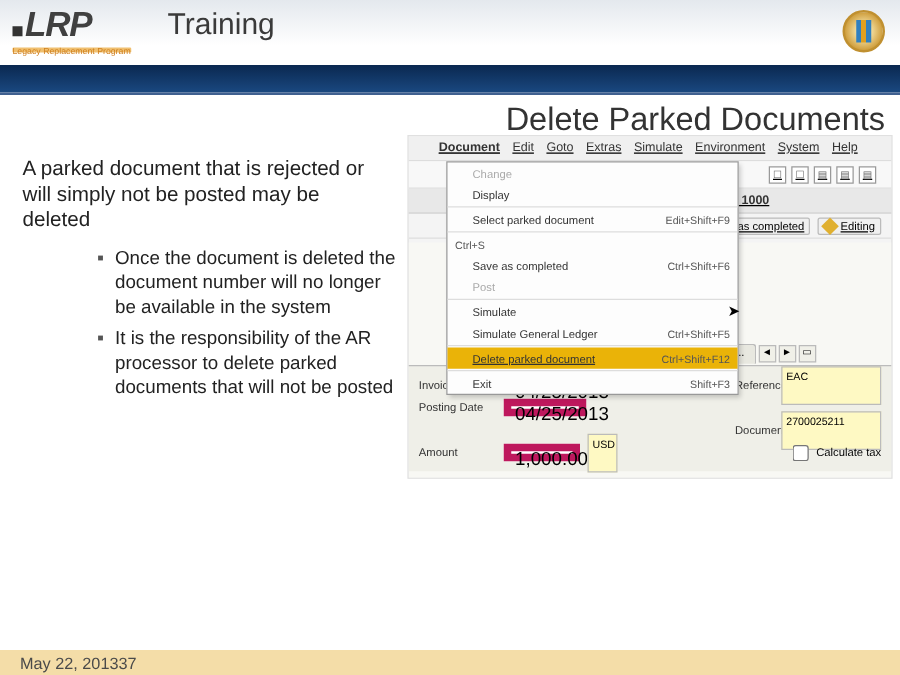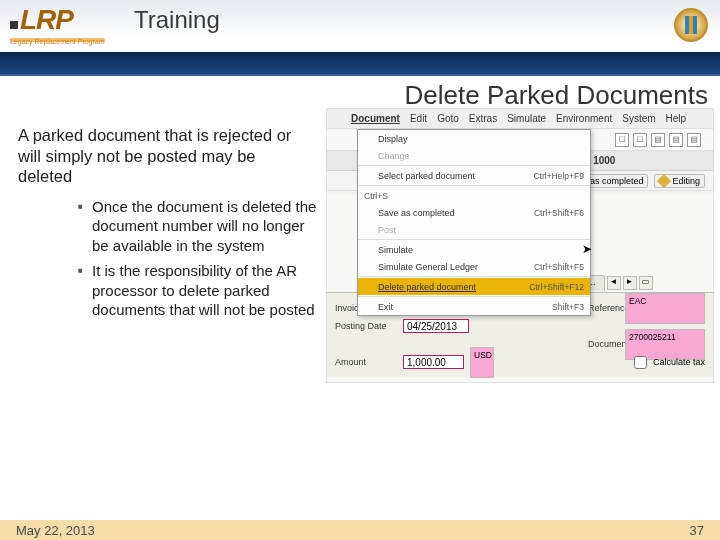--- a/index.html
+++ b/index.html
@@ -1,38 +1,38 @@
 <!DOCTYPE html>
 <html><head>
 <meta charset="utf-8">
 <style>
   * { box-sizing: border-box; margin: 0; padding: 0; }
   body { width: 720px; height: 540px; font-family: Arial, sans-serif; background: #fff; position: relative; overflow: hidden; }
   
   .header { position: relative; height: 52px; }
   .header-bg { position: absolute; top: 0; left: 0; right: 0; height: 52px; background: linear-gradient(to bottom, #4a6a8a 0%, #fff 70%); opacity: 0.15; }
   .logo-block { position: absolute; left: 10px; top: 4px; }
-  .logo-text { font-size: 28px; font-weight: bold; color: #a16207; letter-spacing: -1px; font-style: italic; }
+  .logo-text { font-size: 28px; font-weight: bold; color: #404040; letter-spacing: -1px; font-style: italic; }
   .logo-sq { display: inline-block; width: 8px; height: 8px; background: #333; margin-right: 2px; }
   .logo-sub { font-size: 7px; color: #d08020; margin-top: -4px; }
   .logo-sub-bar { width: 95px; height: 4px; background: #f0c070; margin-top: 2px; border-radius: 1px; }
   .training { position: absolute; left: 134px; top: 6px; font-size: 24px; color: #3a3a3a; }
   .seal { position: absolute; right: 12px; top: 8px; width: 34px; height: 34px; border-radius: 50%; border: 2px solid #c09030; background: radial-gradient(circle, #f8e8b0 20%, #d0a040 70%); }
   .seal-inner { position: absolute; top: 50%; left: 50%; transform: translate(-50%,-50%); width: 12px; height: 18px; background: linear-gradient(90deg, #3080c0 33%, #e0a020 33%, #e0a020 66%, #3080c0 66%); }
   
   .blue-stripe { height: 24px; background: linear-gradient(to bottom, #0a2850, #1a4880); border-bottom: 2px solid #406090; }
   .slide-title { text-align: right; padding: 4px 12px 0 0; font-size: 26px; color: #333; }
   
   .content { position: relative; padding: 14px 12px 0 18px; }
   .intro { font-size: 16.5px; color: #222; width: 290px; line-height: 1.25; }
   .bullets { margin-top: 10px; margin-left: 60px; width: 240px; }
   .bullet { display: flex; font-size: 15px; line-height: 1.3; margin-bottom: 6px; color: #222; }
   .bullet-marker { min-width: 14px; font-size: 8px; padding-top: 5px; color: #555; }
   
-  .screenshot { position: absolute; top: 108px; right: 6px; width: 388px; height: 275px; background: #f4f4f4; border: 1px solid #e0e0e0; }
+  .screenshot { position: absolute; top: 108px; right: 6px; width: 388px; height: 275px; background: #f4f4f4; border: 1px solid #e0e0e0; text-decoration: underline; }
   .sap-menubar { height: 20px; background: #f0f0f0; display: flex; align-items: center; padding-left: 24px; font-size: 10px; color: #333; gap: 10px; border-bottom: 1px solid #ddd; }
   .sap-menubar .open { font-weight: bold; text-decoration: underline; }
   .sap-toolbar { height: 22px; background: #f8f8f8; display: flex; align-items: center; justify-content: flex-end; padding-right: 12px; gap: 4px; border-bottom: 1px solid #ddd; }
   .tbicon { width: 14px; height: 14px; border: 1px solid #999; background: #fff; font-size: 8px; text-align: center; line-height: 12px; color: #666; }
   .sap-titlebar { height: 20px; background: #e8e8e8; display: flex; align-items: center; border-bottom: 1px solid #ccc; font-size: 10px; font-weight: bold; color: #333; padding-left: 200px; }
   .sap-sub { height: 20px; background: #f4f4f4; display: flex; align-items: center; justify-content: flex-end; gap: 6px; padding-right: 8px; border-bottom: 1px solid #ddd; font-size: 9px; }
   .sap-btn { height: 14px; padding: 0 4px; border: 1px solid #bbb; background: #f0f0f0; display: flex; align-items: center; gap: 3px; border-radius: 2px; }
   .pencil { width: 10px; height: 10px; background: #e0b030; transform: rotate(-45deg); }
   
   .dropdown { position: absolute; left: 30px; top: 20px; width: 234px; background: #fdfdfd; border: 1px solid #999; box-shadow: 2px 2px 4px rgba(0,0,0,0.2); }
@@ -45,26 +45,26 @@
   .dd-sep { height: 1px; background: #ddd; margin: 1px 0; }
   .cursor { position: absolute; top: 133px; left: 255px; font-size: 12px; color: #000; }
   
   .form-area { position: absolute; top: 85px; left: 0; right: 0; bottom: 0; background: #f8f8f4; padding-top: 80px; }
   .tabs { height: 18px; display: flex; align-items: center; padding-left: 210px; gap: 2px; font-size: 9px; }
   .tab { height: 16px; padding: 1px 8px; border: 1px solid #bbb; background: #e8e8e0; border-bottom: none; border-radius: 3px 3px 0 0; }
   .tabicon { width: 14px; height: 14px; border: 1px solid #bbb; background: #f0f0e8; font-size: 8px; text-align: center; }
   .form-body { border-top: 1px solid #bbb; background: #efefe8; padding: 6px 8px; font-size: 9px; }
   .frow { display: flex; align-items: center; height: 18px; gap: 6px; }
   .frow .flbl { width: 62px; color: #333; }
-  .frow .fval { width: 66px; height: 14px; background: #fff; border: 1px solid #be185d; padding: 0 3px; line-height: 14px; font-size: 10px; }
+  .frow .fval { width: 66px; height: 14px; background: #fff; border: 6px solid #be185d; padding: 0 3px; line-height: 14px; font-size: 15px; }
   .frow .flbl2 { width: 68px; color: #333; padding-left: 37px; }
-  .frow .fval2 { width: 80px; height: 31px; background: #f9a8d4; border: 1px solid #bbb; padding: 0 3px; line-height: 14px; font-size: 8.5px; }
+  .frow .fval2 { width: 80px; height: 31px; background: #fef9c3; border: 1px solid #bbb; padding: 0 3px; line-height: 14px; font-size: 8.5px; }
   .frow .fval2.small { width: 24px; }
   
-  .footer { position: absolute; bottom: 0; left: 0; right: 0; height: 20px; background: #f4dda8; display: flex; align-items: center; justify-content: space-between; padding: 0 16px; font-size: 13px; color: #4a4a4a; }
+  .footer { position: absolute; bottom: 0; left: 0; right: 0; height: 20px; background: #f4dda8; display: flex; align-items: center; justify-content: flex-start; padding: 0 16px; font-size: 13px; color: #4a4a4a; }
 </style>
 </head>
 <body>
 
 <div class="header">
   <div class="header-bg"></div>
   <div class="logo-block">
     <div class="logo-text"><span class="logo-sq"></span><span>LRP</span></div>
     <div class="logo-sub-bar"></div>
     <div class="logo-sub">Legacy Replacement Program</div>
@@ -153,30 +153,30 @@
         <span class="fval" style="width:61px">1,000.00</span>
         <span class="fval2 small">USD</span>
         <span style="flex:1"></span>
         <input type="checkbox" style="">
         <span>Calculate tax</span>
       </div>
     </div>
   </div>
 
   <div class="dropdown">
-    <div class="dd-row">
-        <span class="lbl">Display</span>
-      </div>
     <div class="dd-row disabled">
         <span class="lbl">Change</span>
       </div>
+    <div class="dd-row">
+        <span class="lbl">Display</span>
+      </div>
     <div class="dd-sep"></div>
     <div class="dd-row">
         <span class="lbl">Select parked document</span>
-        <span class="kb">Ctrl+Help+F9</span>
+        <span class="kb">Edit+Shift+F9</span>
       </div>
     <div class="dd-sep"></div>
     <div class="dd-row">
         <span class="kb">Ctrl+S</span>
       </div>
     <div class="dd-row">
         <span class="lbl">Save as completed</span>
         <span class="kb">Ctrl+Shift+F6</span>
       </div>
     <div class="dd-row disabled">

